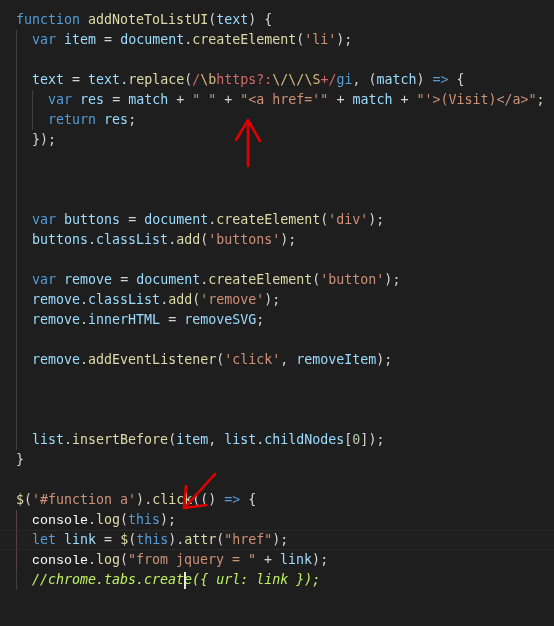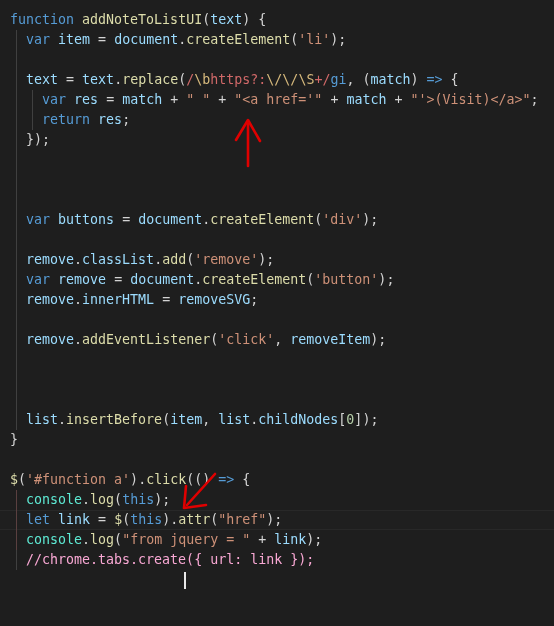--- a/index.html
+++ b/index.html
@@ -22,21 +22,21 @@
     position: absolute;
     left: 0;
     top: 10px;
     width: 554px;
   }
   .code-line {
     position: relative;
     height: 20px;
     line-height: 20px;
     white-space: pre;
-    padding-left: 10px;
+    padding-left: 16px;
     color: #d4d4d4;
   }
   .code-line.current {
     box-shadow: inset 0 1px 0 #282828, inset 0 -1px 0 #282828;
     background: #1f1f1f;
   }
   
   .guide {
     position: absolute;
     top: 0;
@@ -46,23 +46,23 @@
   }
   .guide.active {
     background: #5a4040;
   }
   
   .kw      { color: #569cd6; }  
   .fn      { color: #dcdcaa; }  
   .var     { color: #9cdcfe; }  
   .str     { color: #ce9178; }  
   .num     { color: #b5cea8; }  
-  .cmt     { color: #f9a8d4; }  
+  .cmt     { color: #bef264; font-style: italic; }  
   .punc    { color: #d4d4d4; }  
-  .obj     { color: #5eead4; }  
+  .obj     { color: #ffffff; font-family: Liberation Mono, monospace; }  
   .rx      { color: #d16969; }  
   .rxe     { color: #d7ba7d; }  
   .rxf     { color: #569cd6; text-align: right; }  
   .arrow   { color: #569cd6; }  
   .dollar  { color: #dcdcaa; }  
   
   #caret {
     position: absolute;
     width: 2px;
     height: 17px;
@@ -88,23 +88,24 @@
       <div class="code-line"><span class="guide" style="left: 16px;"></span><span>  <span class="kw">var</span> <span class="var">item</span> <span class="punc">=</span> <span class="var">document</span><span class="punc">.</span><span class="fn">createElement</span><span class="punc">(</span><span class="str">'li'</span><span class="punc">)</span><span class="punc">;</span></span></div>
       <div class="code-line"><span class="guide" style="left: 16px;"></span><span></span></div>
       <div class="code-line"><span class="guide" style="left: 16px;"></span><span>  <span class="var">text</span> <span class="punc">=</span> <span class="var">text</span><span class="punc">.</span><span class="fn">replace</span><span class="punc">(</span><span class="rx">/</span><span class="rxe">\b</span><span class="rx">h</span><span class="rx">t</span><span class="rx">t</span><span class="rx">p</span><span class="rx">s</span><span class="rx">?</span><span class="rx">:</span><span class="rxe">\/</span><span class="rxe">\/</span><span class="rxe">\S</span><span class="rx">+</span><span class="rx">/</span><span class="rxf">gi</span><span class="punc">,</span> <span class="punc">(</span><span class="var">match</span><span class="punc">)</span> <span class="arrow">=&gt;</span> <span class="punc">{</span></span></div>
       <div class="code-line"><span class="guide" style="left: 16px;"></span><span class="guide" style="left: 32.02px;"></span><span>    <span class="kw">var</span> <span class="var">res</span> <span class="punc">=</span> <span class="var">match</span> <span class="punc">+</span> <span class="str">" "</span> <span class="punc">+</span> <span class="str">"&lt;a href='"</span> <span class="punc">+</span> <span class="var">match</span> <span class="punc">+</span> <span class="str">"'&gt;(Visit)&lt;/a&gt;"</span><span class="punc">;</span></span></div>
       <div class="code-line"><span class="guide" style="left: 16px;"></span><span class="guide" style="left: 32.02px;"></span><span>    <span class="kw">return</span> <span class="var">res</span><span class="punc">;</span></span></div>
       <div class="code-line"><span class="guide" style="left: 16px;"></span><span>  <span class="punc">}</span><span class="punc">)</span><span class="punc">;</span></span></div>
       <div class="code-line"><span class="guide" style="left: 16px;"></span><span></span></div>
       <div class="code-line"><span class="guide" style="left: 16px;"></span></div>
       <div class="code-line"><span class="guide" style="left: 16px;"></span><span></span></div>
       <div class="code-line"><span class="guide" style="left: 16px;"></span><span>  <span class="kw">var</span> <span class="var">buttons</span> <span class="punc">=</span> <span class="var">document</span><span class="punc">.</span><span class="fn">createElement</span><span class="punc">(</span><span class="str">'div'</span><span class="punc">)</span><span class="punc">;</span></span></div>
+      <div class="code-line"><span class="guide" style="left: 16px;"></span><span>  <span class="var">buttons</span><span class="punc">.</span><span class="var">classList</span><span class="punc">.</span><span class="fn">add</span><span class="punc">(</span><span class="str">'buttons'</span><span class="punc">)</span><span class="punc">;</span></span></div>
       <div class="code-line"><span class="guide" style="left: 16px;"></span><span></span></div>
+      <div class="code-line"><span class="guide" style="left: 16px;"></span><span>  <span class="kw">var</span> <span class="var">remove</span> <span class="punc">=</span> <span class="var">document</span><span class="punc">.</span><span class="fn">createElement</span><span class="punc">(</span><span class="str">'button'</span><span class="punc">)</span><span class="punc">;</span></span></div>
       <div class="code-line"><span class="guide" style="left: 16px;"></span><span>  <span class="var">remove</span><span class="punc">.</span><span class="var">classList</span><span class="punc">.</span><span class="fn">add</span><span class="punc">(</span><span class="str">'remove'</span><span class="punc">)</span><span class="punc">;</span></span></div>
-      <div class="code-line"><span class="guide" style="left: 16px;"></span><span>  <span class="kw">var</span> <span class="var">remove</span> <span class="punc">=</span> <span class="var">document</span><span class="punc">.</span><span class="fn">createElement</span><span class="punc">(</span><span class="str">'button'</span><span class="punc">)</span><span class="punc">;</span></span></div>
       <div class="code-line"><span class="guide" style="left: 16px;"></span><span>  <span class="var">remove</span><span class="punc">.</span><span class="var">innerHTML</span> <span class="punc">=</span> <span class="var">removeSVG</span><span class="punc">;</span></span></div>
       <div class="code-line"><span class="guide" style="left: 16px;"></span><span></span></div>
       <div class="code-line"><span class="guide" style="left: 16px;"></span><span>  <span class="var">remove</span><span class="punc">.</span><span class="fn">addEventListener</span><span class="punc">(</span><span class="str">'click'</span><span class="punc">,</span> <span class="var">removeItem</span><span class="punc">)</span><span class="punc">;</span></span></div>
       <div class="code-line"><span class="guide" style="left: 16px;"></span><span></span></div>
       <div class="code-line"><span class="guide" style="left: 16px;"></span></div>
       <div class="code-line"><span class="guide" style="left: 16px;"></span><span></span></div>
       <div class="code-line"><span class="guide" style="left: 16px;"></span><span>  <span class="var">list</span><span class="punc">.</span><span class="fn">insertBefore</span><span class="punc">(</span><span class="var">item</span><span class="punc">,</span> <span class="var">list</span><span class="punc">.</span><span class="var">childNodes</span><span class="punc">[</span><span class="num">0</span><span class="punc">]</span><span class="punc">)</span><span class="punc">;</span></span></div>
       <div class="code-line"><span><span class="punc">}</span></span></div>
       <div class="code-line"><span></span></div>
       <div class="code-line"><span><span class="dollar">$</span><span class="punc">(</span><span class="str">'#function a'</span><span class="punc">)</span><span class="punc">.</span><span class="fn">click</span><span class="punc">(</span><span class="punc">(</span><span class="punc">)</span> <span class="arrow">=&gt;</span> <span class="punc">{</span></span></div>

